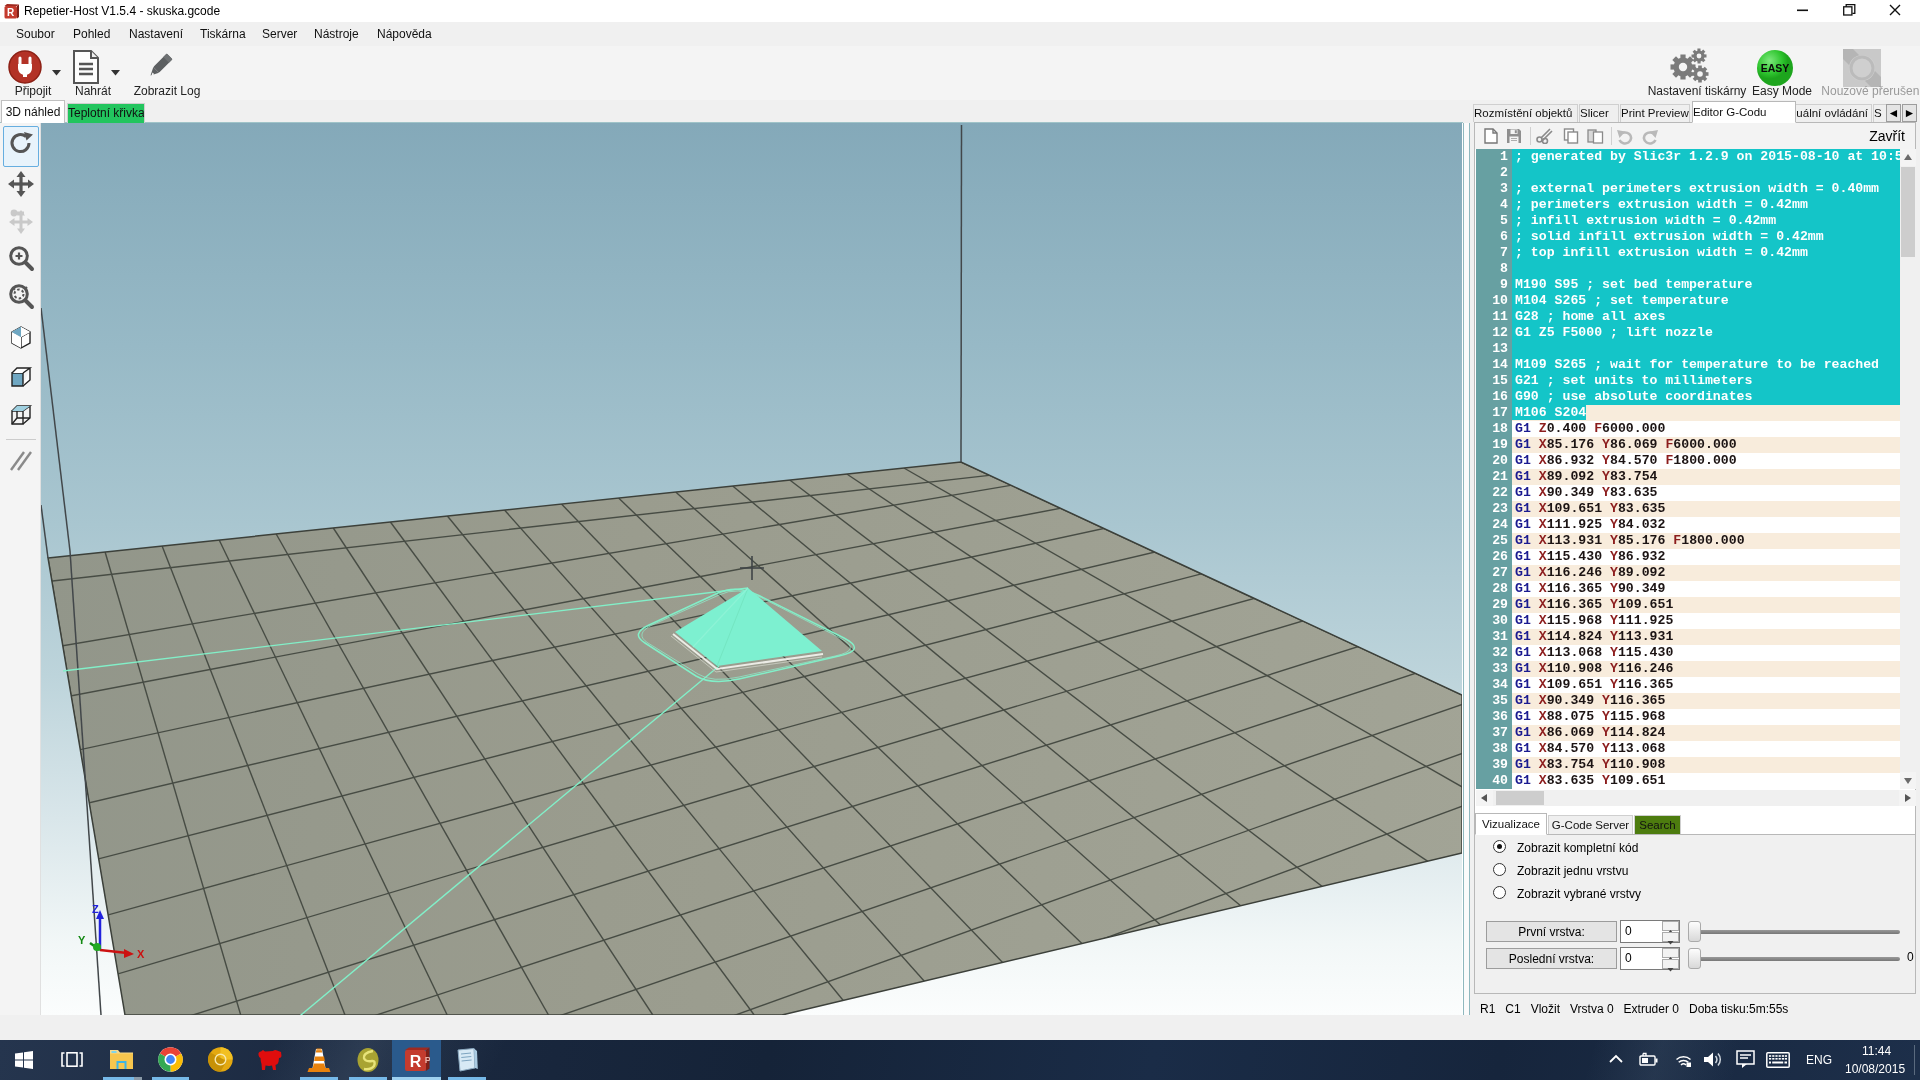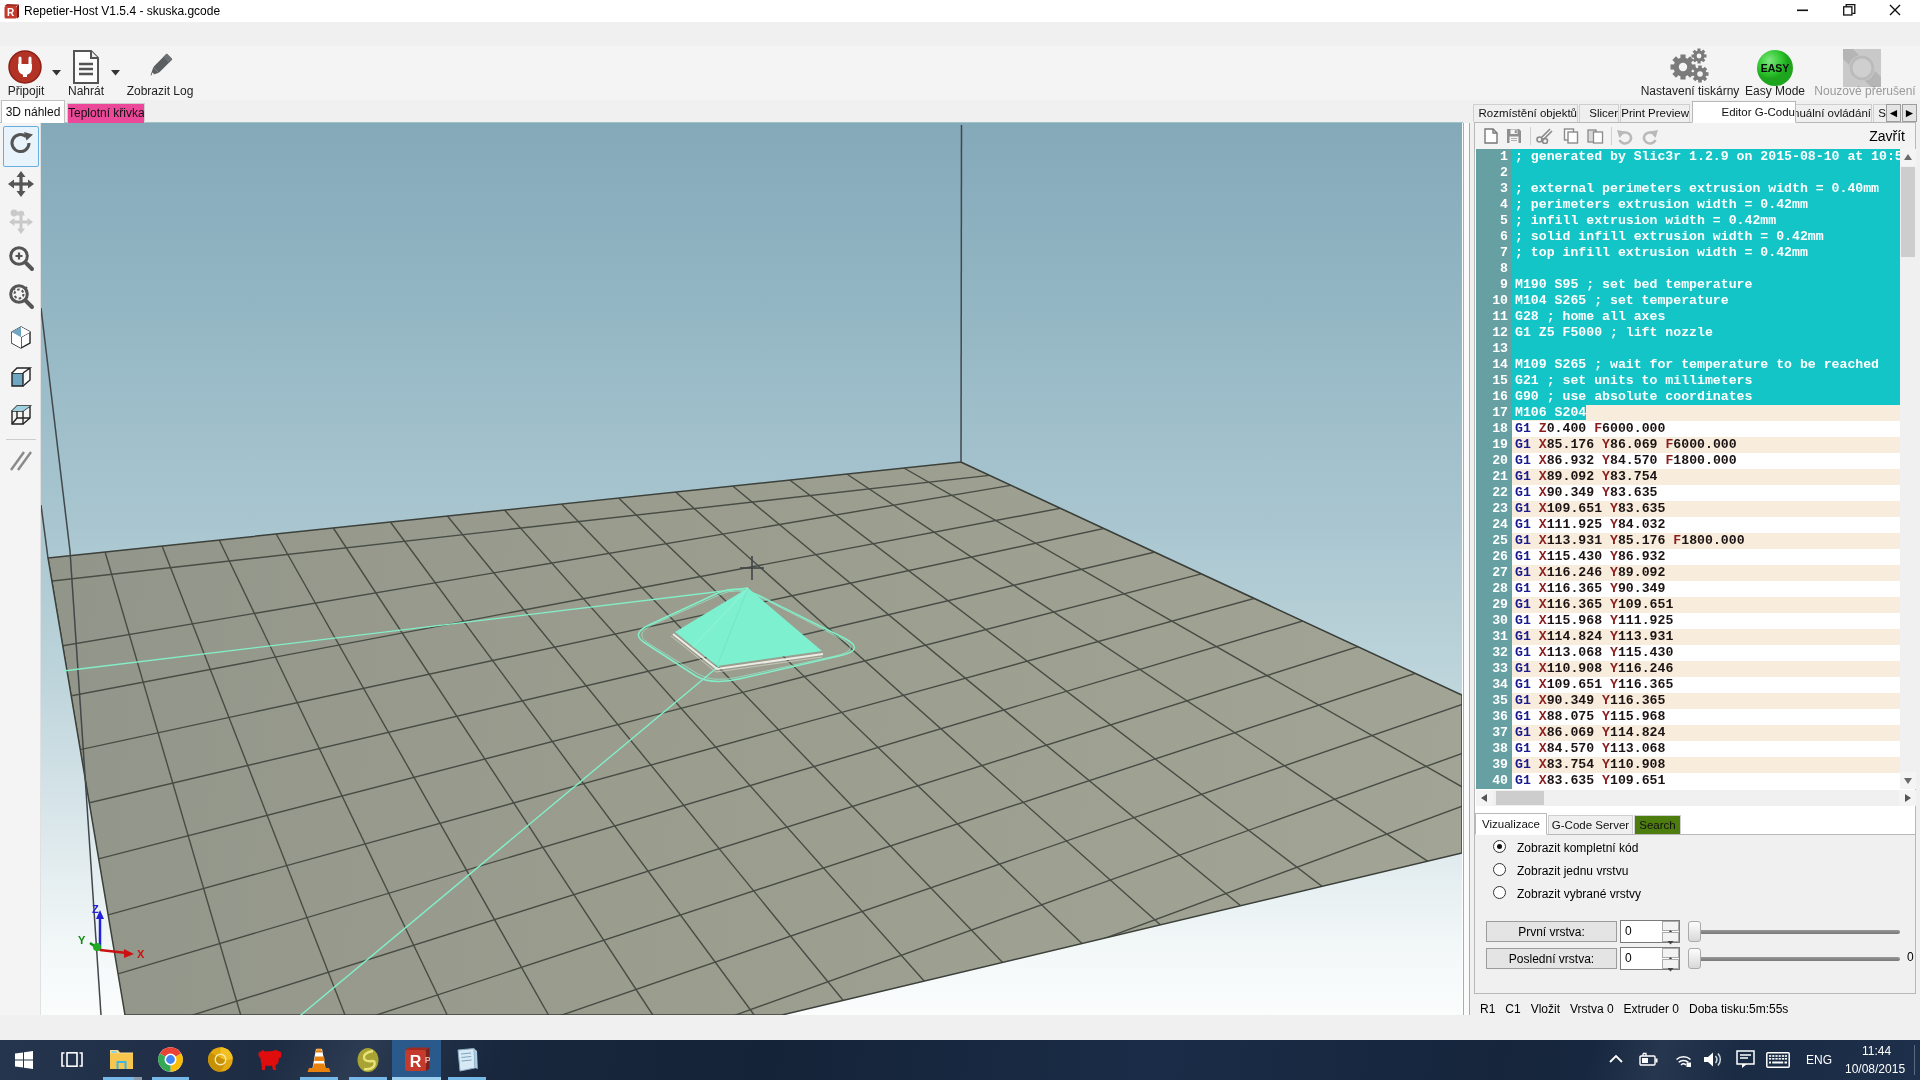--- a/index.html
+++ b/index.html
@@ -8,41 +8,41 @@
 
 #titlebar { position:absolute; left:0; top:0; width:1920px; height:22px; background:#ffffff; }
 #titletext { position:absolute; left:24px; top:4px; font-size:12px; color:#000; }
 
 
 #menubar { position:absolute; left:0; top:22px; width:1920px; height:24px; background:#f0f0f0; font-size:12px; color:#111; }
 #menubar span { position:absolute; top:5px; }
 
 
 #toolbar { position:absolute; left:0; top:46px; width:1920px; height:54px; background:#f4f4f4; }
-.tblabel { position:absolute; font-size:12px; color:#222; top:38px; text-align:center; white-space:nowrap; }
+.tblabel { position:absolute; font-size:12px; color:#222; top:38px; text-align:center; white-space:nowrap;margin-left:7px; }
 .tblabel.dis { color:#9a9a9a; }
 
 
 #tabstrip { position:absolute; left:0; top:100px; width:1463px; height:23px; background:#f0f0f0; border-bottom:1px solid #9fc3c8; }
 .ltab { position:absolute; top:1px; height:22px; font-size:12px; color:#111; text-align:center; line-height:22px; white-space:nowrap; overflow:hidden; }
 .ltab.active { background:#fff; border:1px solid #c0c0c0; border-bottom:none; z-index:2; top:0; height:23px; }
-.ltab.idle { background:#ec4899; border:1px solid #cfcfcf; border-bottom:none; top:3px; height:20px; line-height:19px; }
+.ltab.idle { background:#22c55e; border:1px solid #cfcfcf; border-bottom:none; top:3px; height:20px; line-height:19px; }
 
 
 #viewport { position:absolute; left:0; top:123px; width:1463px; height:892px; background:#fff; overflow:hidden; }
 #vtoolbar { position:absolute; left:0; top:0; width:41px; height:892px; background:#f4f4f4; border-right:1px solid #e0e0e0; }
 .vicon { position:absolute; left:7px; width:28px; height:28px; }
 .vsel { position:absolute; left:3px; top:2px; width:36px; height:41px; border:1px solid #66aee0; background:#e8f3fb; border-radius:2px; }
 
 
 #splitter { position:absolute; left:1463px; top:123px; width:7px; height:892px; background:#fbfbfb; border-left:1px solid #8fb8be; border-right:1px solid #8fb8be; }
 
 
 #rightpanel { position:absolute; left:1470px; top:100px; width:450px; height:920px; background:#f0f0f0; }
-.rtab { position:absolute; font-size:11.5px; color:#111; text-align:right; white-space:nowrap; overflow:hidden; }
+.rtab { position:absolute; font-size:11.5px; color:#111; text-align:left; white-space:nowrap; overflow:hidden; }
 .rtab.active { background:#fff; border:1px solid #b8b8b8; border-bottom:1px solid #fff; z-index:3; }
 .rtab.idle { background:#efefef; border:1px solid #cfcfcf; border-bottom:none; }
 #editorbox { position:absolute; left:4px; top:22px; width:442px; height:786px; background:#fff; border:1px solid #b8b8b8; }
 #edtoolbar { position:absolute; left:0; top:0; width:440px; height:26px; background:#f3f3f3; }
 #zavrit { position:absolute; right:10px; top:5px; font-size:14px; color:#000; }
 #editor { position:absolute; left:1px; top:26px; width:424px; height:640px; overflow:hidden; background:#fff;
   font-family:"Liberation Mono", monospace; font-size:13.2px; font-weight:bold; line-height:16px; white-space:pre; }
 .row { height:16px; position:relative; }
 .ln { display:inline-block; width:36px; background:#67a0a2; color:#fff; text-align:right; padding-right:4px; }
 .selrow { background:#14c5c8; }
@@ -96,20 +96,29 @@
       </svg>
   <svg class="abs" style="left:1843px;top:4px" width="13" height="12" viewBox="0 0 13 12">
         <rect x="0.7" y="2.8" width="8.2" height="8.2" fill="none" stroke="#111" stroke-width="1.3"></rect>
         <path d="M3.2 2.8 V0.7 H11.8 V9.3 H9.4" fill="none" stroke="#111" stroke-width="1.3"></path>
       </svg>
   <svg class="abs" style="left:1889px;top:4px" width="12" height="12" viewBox="0 0 12 12">
         <path d="M1 1 L11 11 M11 1 L1 11" stroke="#111" stroke-width="1.4"></path>
       </svg>
 </div>
 
+<div id="menubar">
+  <span style="left:16px">Soubor</span>
+      <span style="left:73px">Pohled</span>
+      <span style="left:129px">Nastavení</span>
+  <span style="left:200px">Tiskárna</span>
+      <span style="left:262px">Server</span>
+      <span style="left:314px">Nástroje</span>
+  <span style="left:377px">Nápověda</span>
+</div>
 
 <div id="toolbar">
   <svg class="abs" style="left:8px;top:4px" width="34" height="34" viewBox="0 0 34 34">
     <circle cx="17" cy="17" r="16" fill="#b33226"></circle>
         <circle cx="17" cy="17" r="16" fill="none" stroke="#8d2015" stroke-width="1.5"></circle>
     <path d="M12 8 v6 M22 8 v6" stroke="#fff" stroke-width="3" stroke-linecap="round"></path>
     <path d="M10 14 h14 v4 a7 7 0 0 1 -5 6.7 V27 h-4 v-2.3 A7 7 0 0 1 10 18Z" fill="#fff"></path>
   </svg>
   <div class="tblabel" style="left:4px;width:44px">Připojit</div>
   <svg class="abs" style="left:52px;top:24px" width="9" height="6">

